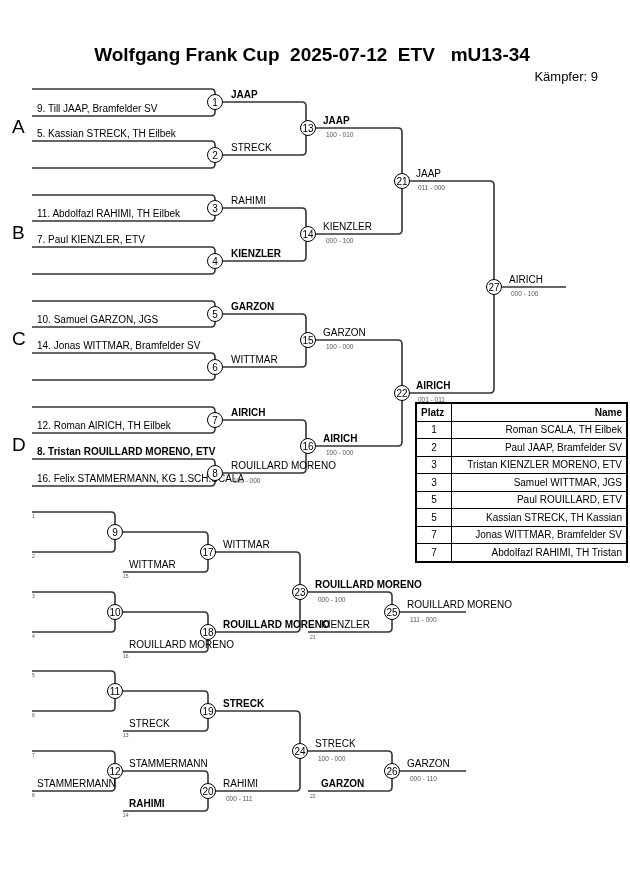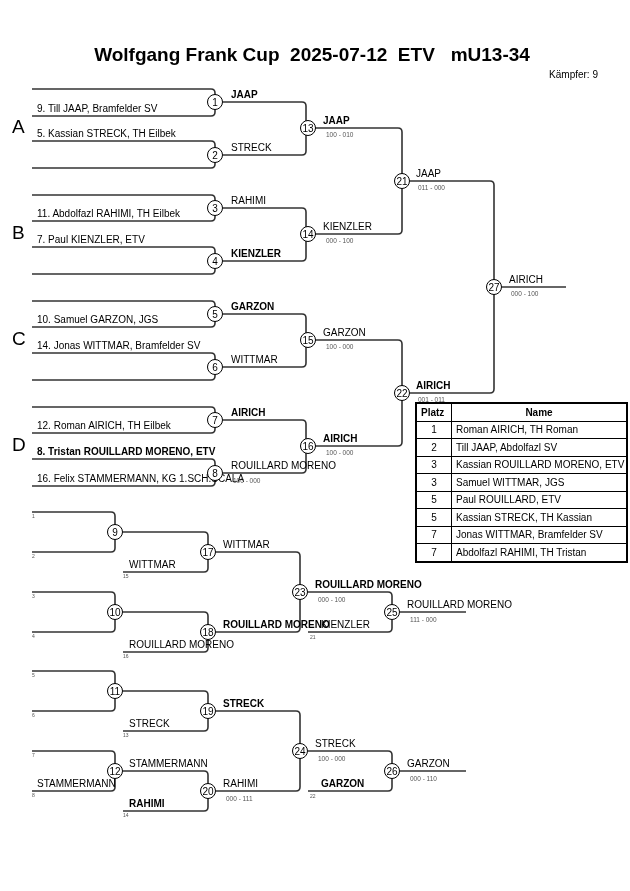--- a/index.html
+++ b/index.html
@@ -1,22 +1,22 @@
 <!DOCTYPE html>
 <html><head>
 <meta charset="utf-8">
 <style>
   html, body { margin: 0; padding: 0; background: #ffffff; }
   body { width: 630px; height: 891px; position: relative; overflow: hidden; font-family: "Liberation Sans", sans-serif; color: #000; }
   .title { position: absolute; left: 0; width: 624px; top: 44px; text-align: center; font-size: 19px; font-weight: bold; white-space: pre; }
-  .count { position: absolute; right: 32px; top: 69px; font-size: 10px; }
+  .count { position: absolute; right: 32px; top: 69px; font-size: 13px; }
   svg#bracket { position: absolute; left: 0; top: 0; }
   .results-title { position: absolute; left: 478px; top: 401px; font-size: 11px; font-weight: bold; text-decoration: underline; }
   table.results { position: absolute; left: 415px; top: 402px; border-collapse: collapse; border: 2px solid #000; font-size: 10px; background: #fff; }
-  table.results th, table.results td { border: 1px solid #000; height: 16.5px; padding: 0 4px; white-space: nowrap; }
+  table.results th, table.results td { border: 1px solid #000; height: 16.5px; padding: 0 4px; white-space: nowrap; text-align: right; }
   table.results th { font-weight: bold; }
   table.results td.place { width: 26px; text-align: center; }
   table.results td.name { width: 166px; max-width: 166px; overflow: visible; }
   table.results th.place-h { text-align: left; }
 </style>
 </head>
 <body>
 
 <div class="title">Wolfgang Frank Cup  2025-07-12  ETV   mU13-34</div>
 <div class="count">Kämpfer: 9</div>
@@ -183,29 +183,29 @@
 <table class="results">
   <thead>
     <tr>
       <th class="place-h">Platz</th>
       <th>Name</th>
     </tr>
   </thead>
   <tbody>
     <tr>
         <td class="place">1</td>
-        <td class="name">Roman AIRICH, TH Roman</td>
+        <td class="name">Roman SCALA, TH Eilbek</td>
       </tr>
     <tr>
         <td class="place">2</td>
-        <td class="name">Till JAAP, Abdolfazl SV</td>
+        <td class="name">Paul JAAP, Bramfelder SV</td>
       </tr>
     <tr>
         <td class="place">3</td>
-        <td class="name">Kassian ROUILLARD MORENO, ETV</td>
+        <td class="name">Tristan KIENZLER MORENO, ETV</td>
       </tr>
     <tr>
         <td class="place">3</td>
         <td class="name">Samuel WITTMAR, JGS</td>
       </tr>
     <tr>
         <td class="place">5</td>
         <td class="name">Paul ROUILLARD, ETV</td>
       </tr>
     <tr>

